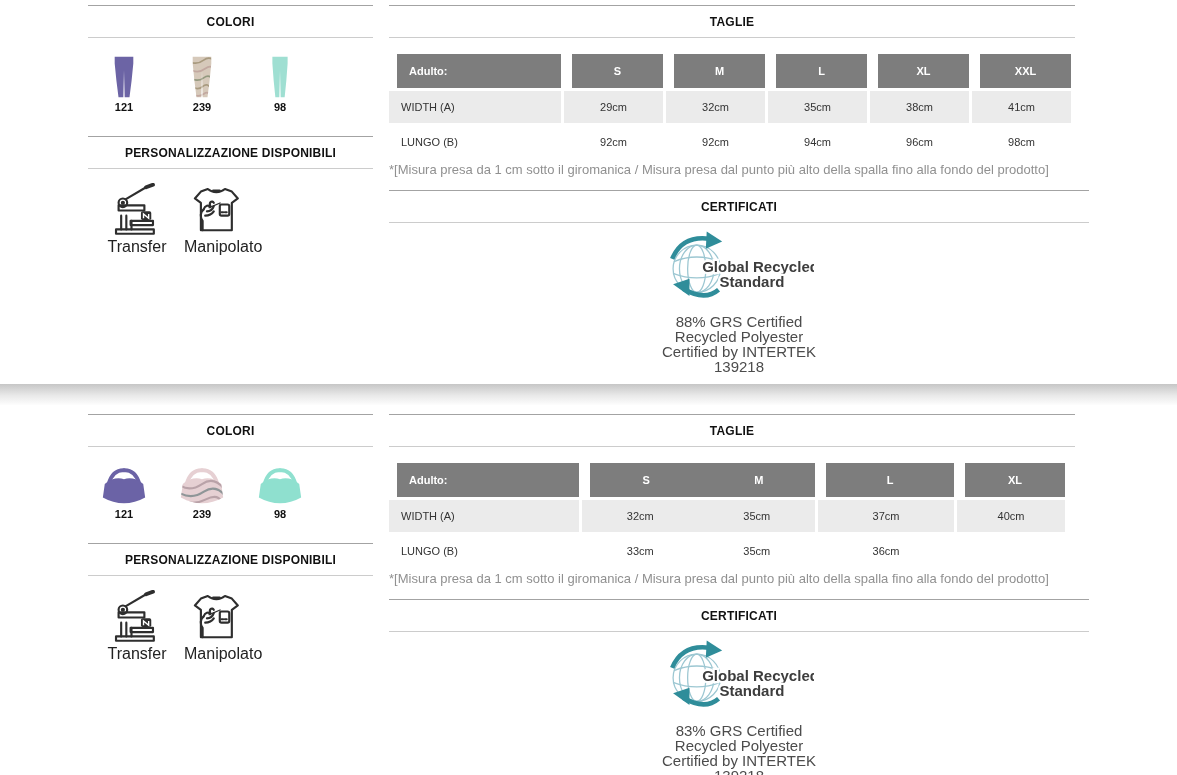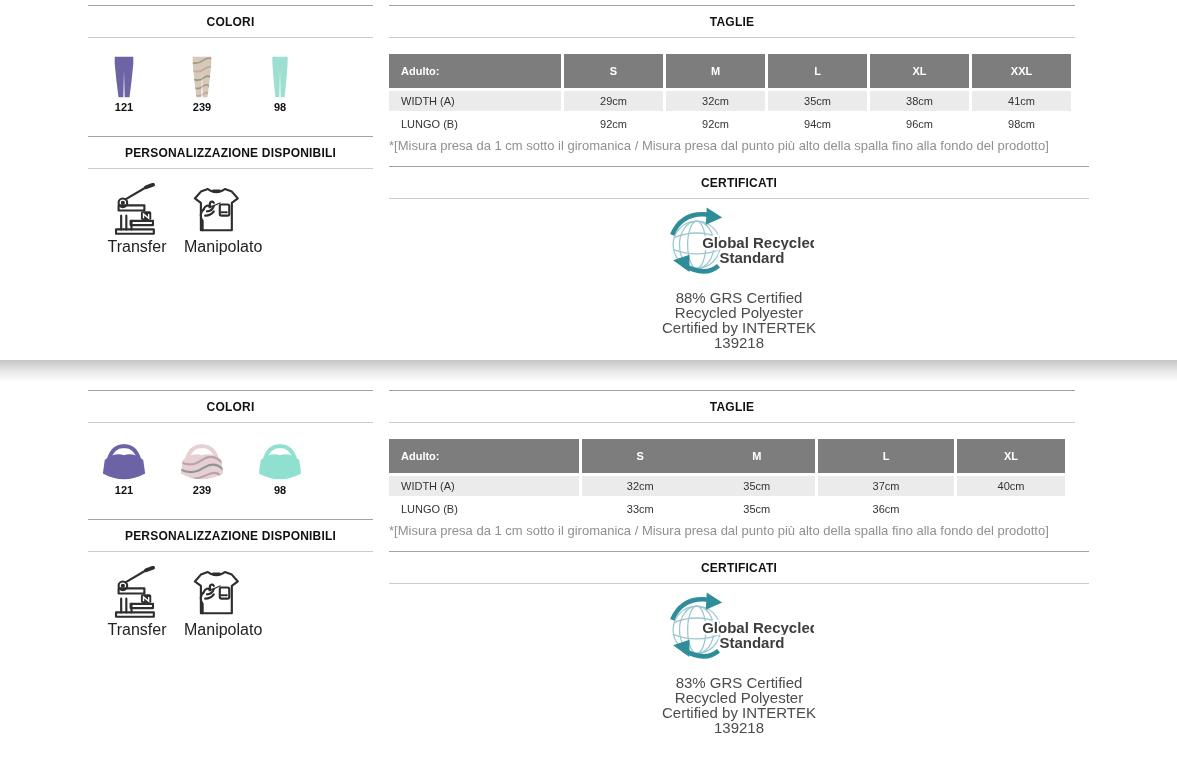--- a/index.html
+++ b/index.html
@@ -37,22 +37,22 @@
   
   .perso-row { display:flex; gap:16px; padding-left:18px; margin-top:14px; }
   .perso-item { width:62px; text-align:center; }
   .perso-item svg { display:block; margin:0 auto; }
   .perso-item .plabel { font-size:16px; color:#222; margin-top:0; }
 
   
   .size-table { display:grid; column-gap:3px; row-gap:3px; margin-top:16px; font-size:11px; color:#333; }
   .size-table.t1 { grid-template-columns:172px repeat(5, 99px); }
   .size-table.t2 { grid-template-columns:190px 233px 136px 108px; }
-  .cell { display:flex; align-items:center; justify-content:center; height:20px; }
-  .cell.h { background:#7d7d7d; color:#ffffff; font-weight:bold; height:34px; }
+  .cell { display:flex; align-items:center; justify-content:center; height:32px; }
+  .cell.h { background:#7d7d7d; color:#ffffff; font-weight:bold; height:34px;margin-left:8px; }
   .cell.left { justify-content:flex-start; padding-left:12px; box-sizing:border-box; }
   .cell.alt { background:#ebebeb; }
   .cell.merged { padding:0; }
   .cell.merged span { flex:1 1 50%; text-align:center; }
 
   .footnote { font-size:13px; color:#909090; margin-top:4px; }
 
   
   .cert-logo { display:flex; justify-content:center; margin-top:6px; }
   .grs-text { font:bold 16.5px "Liberation Sans", sans-serif; fill:#3d3d3d; stroke:#ffffff; stroke-width:5px; paint-order:stroke; }

